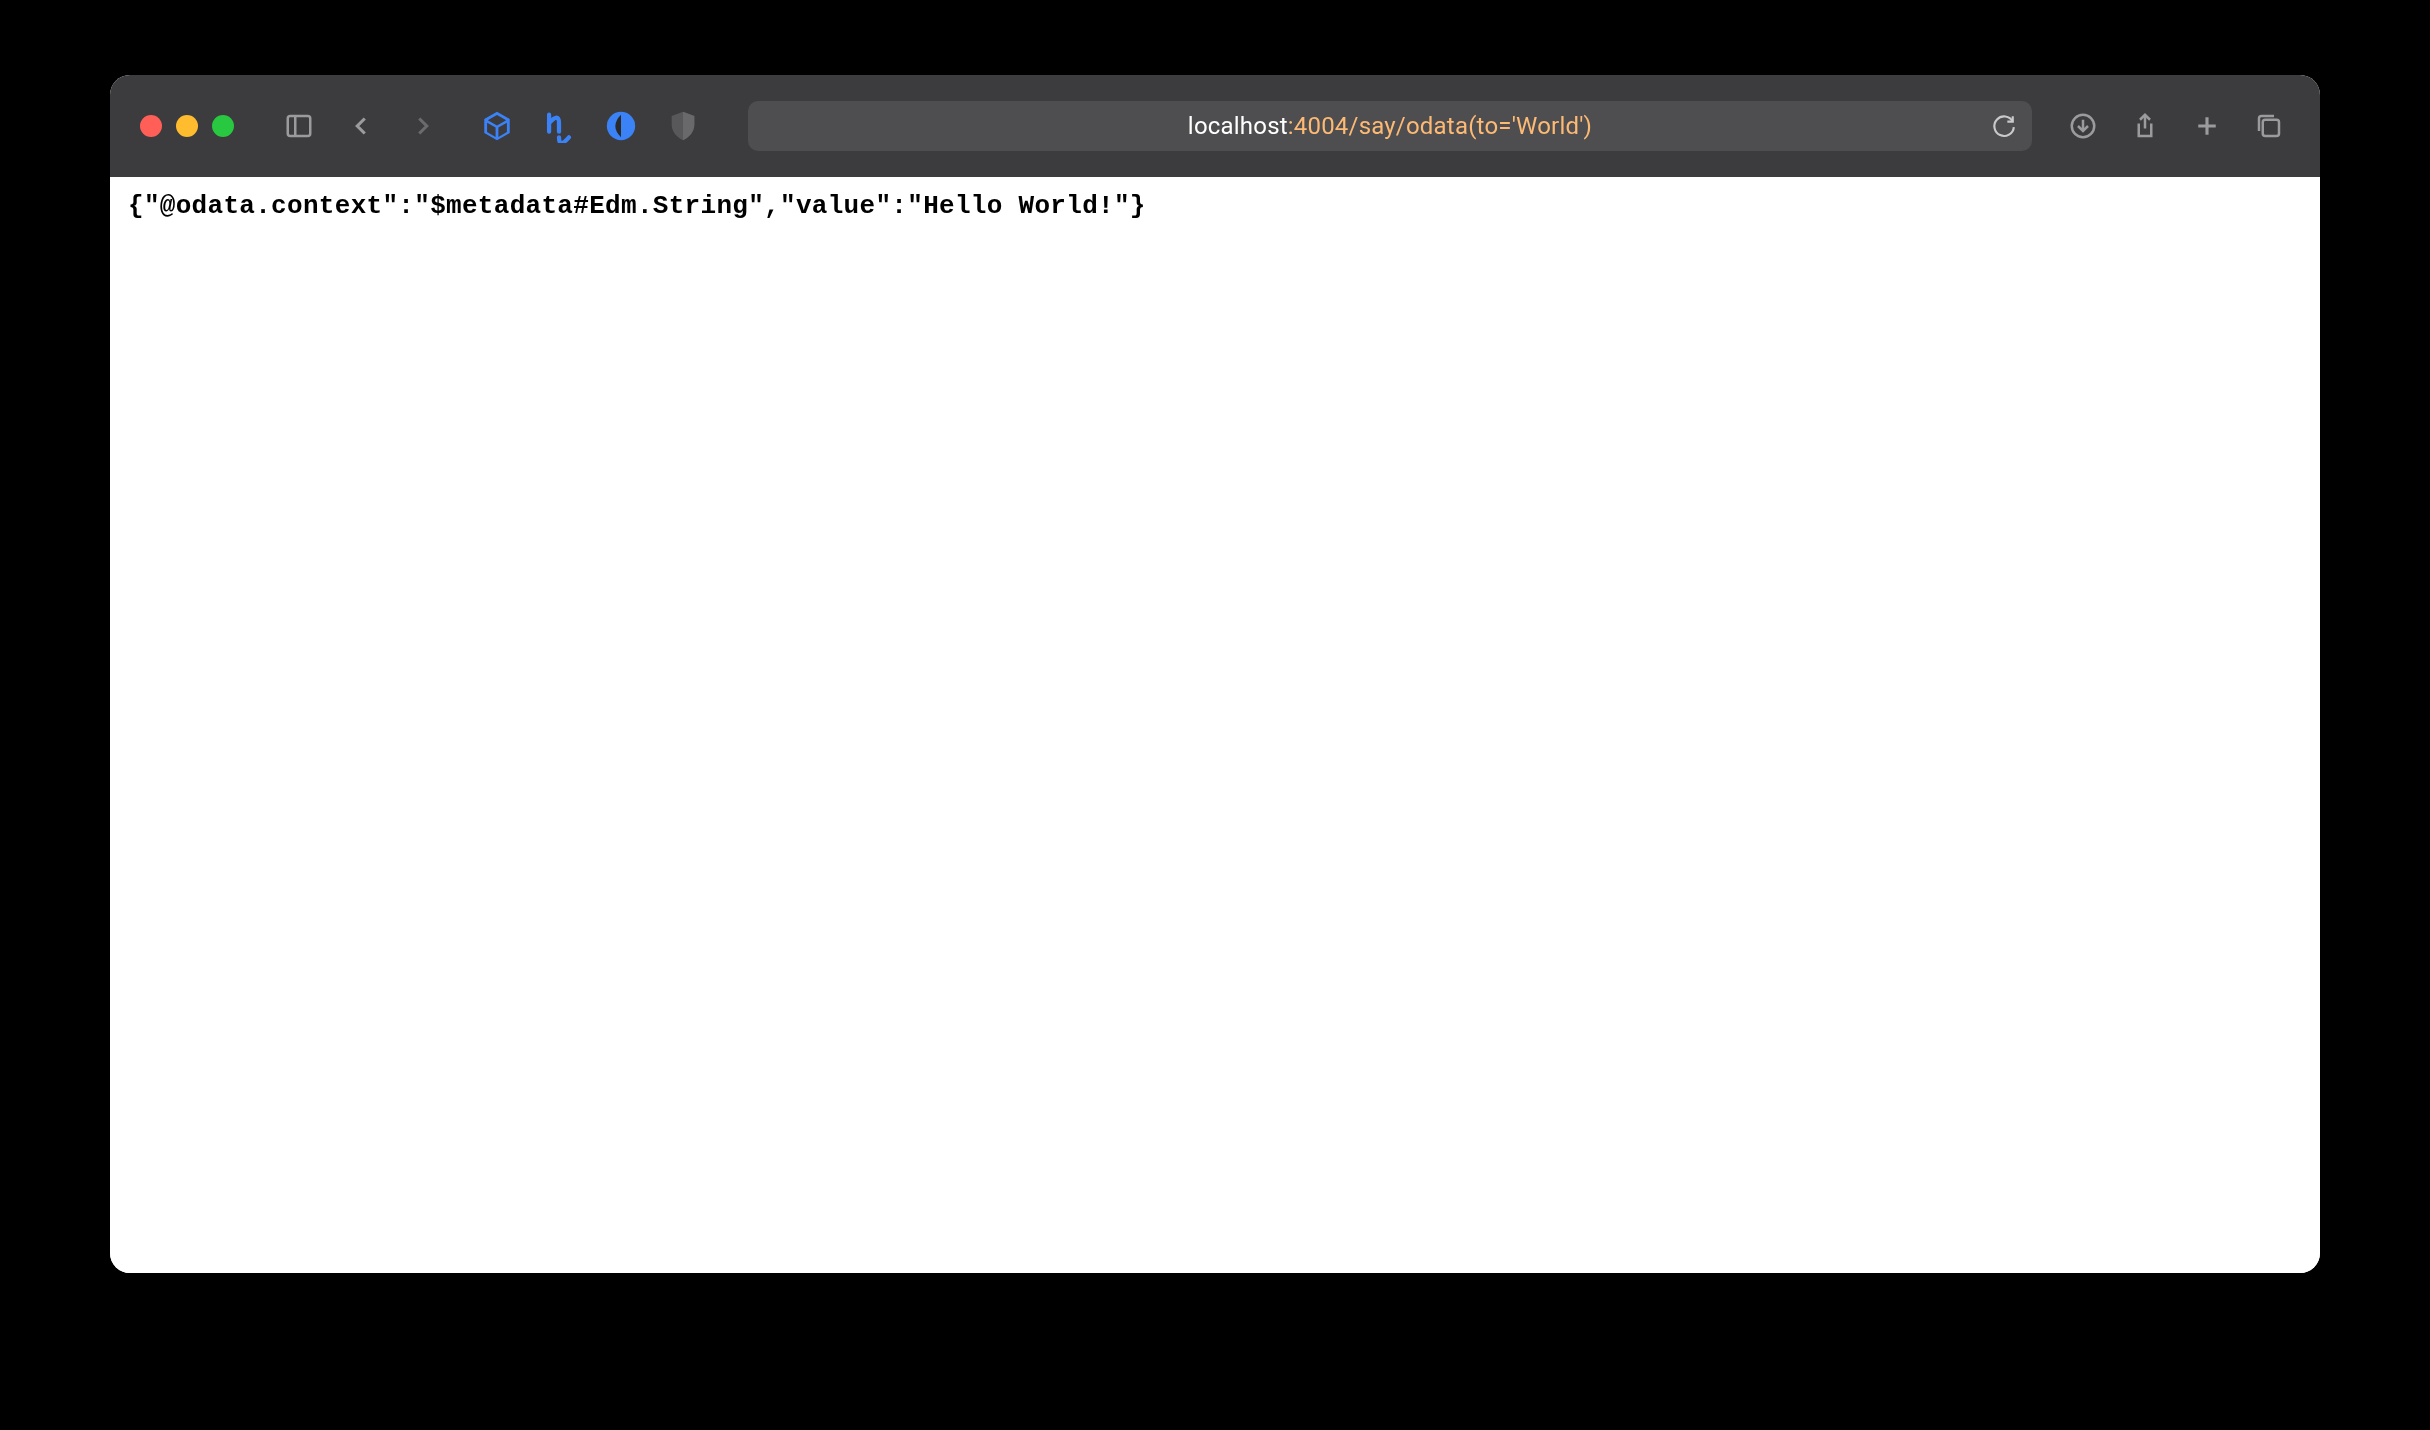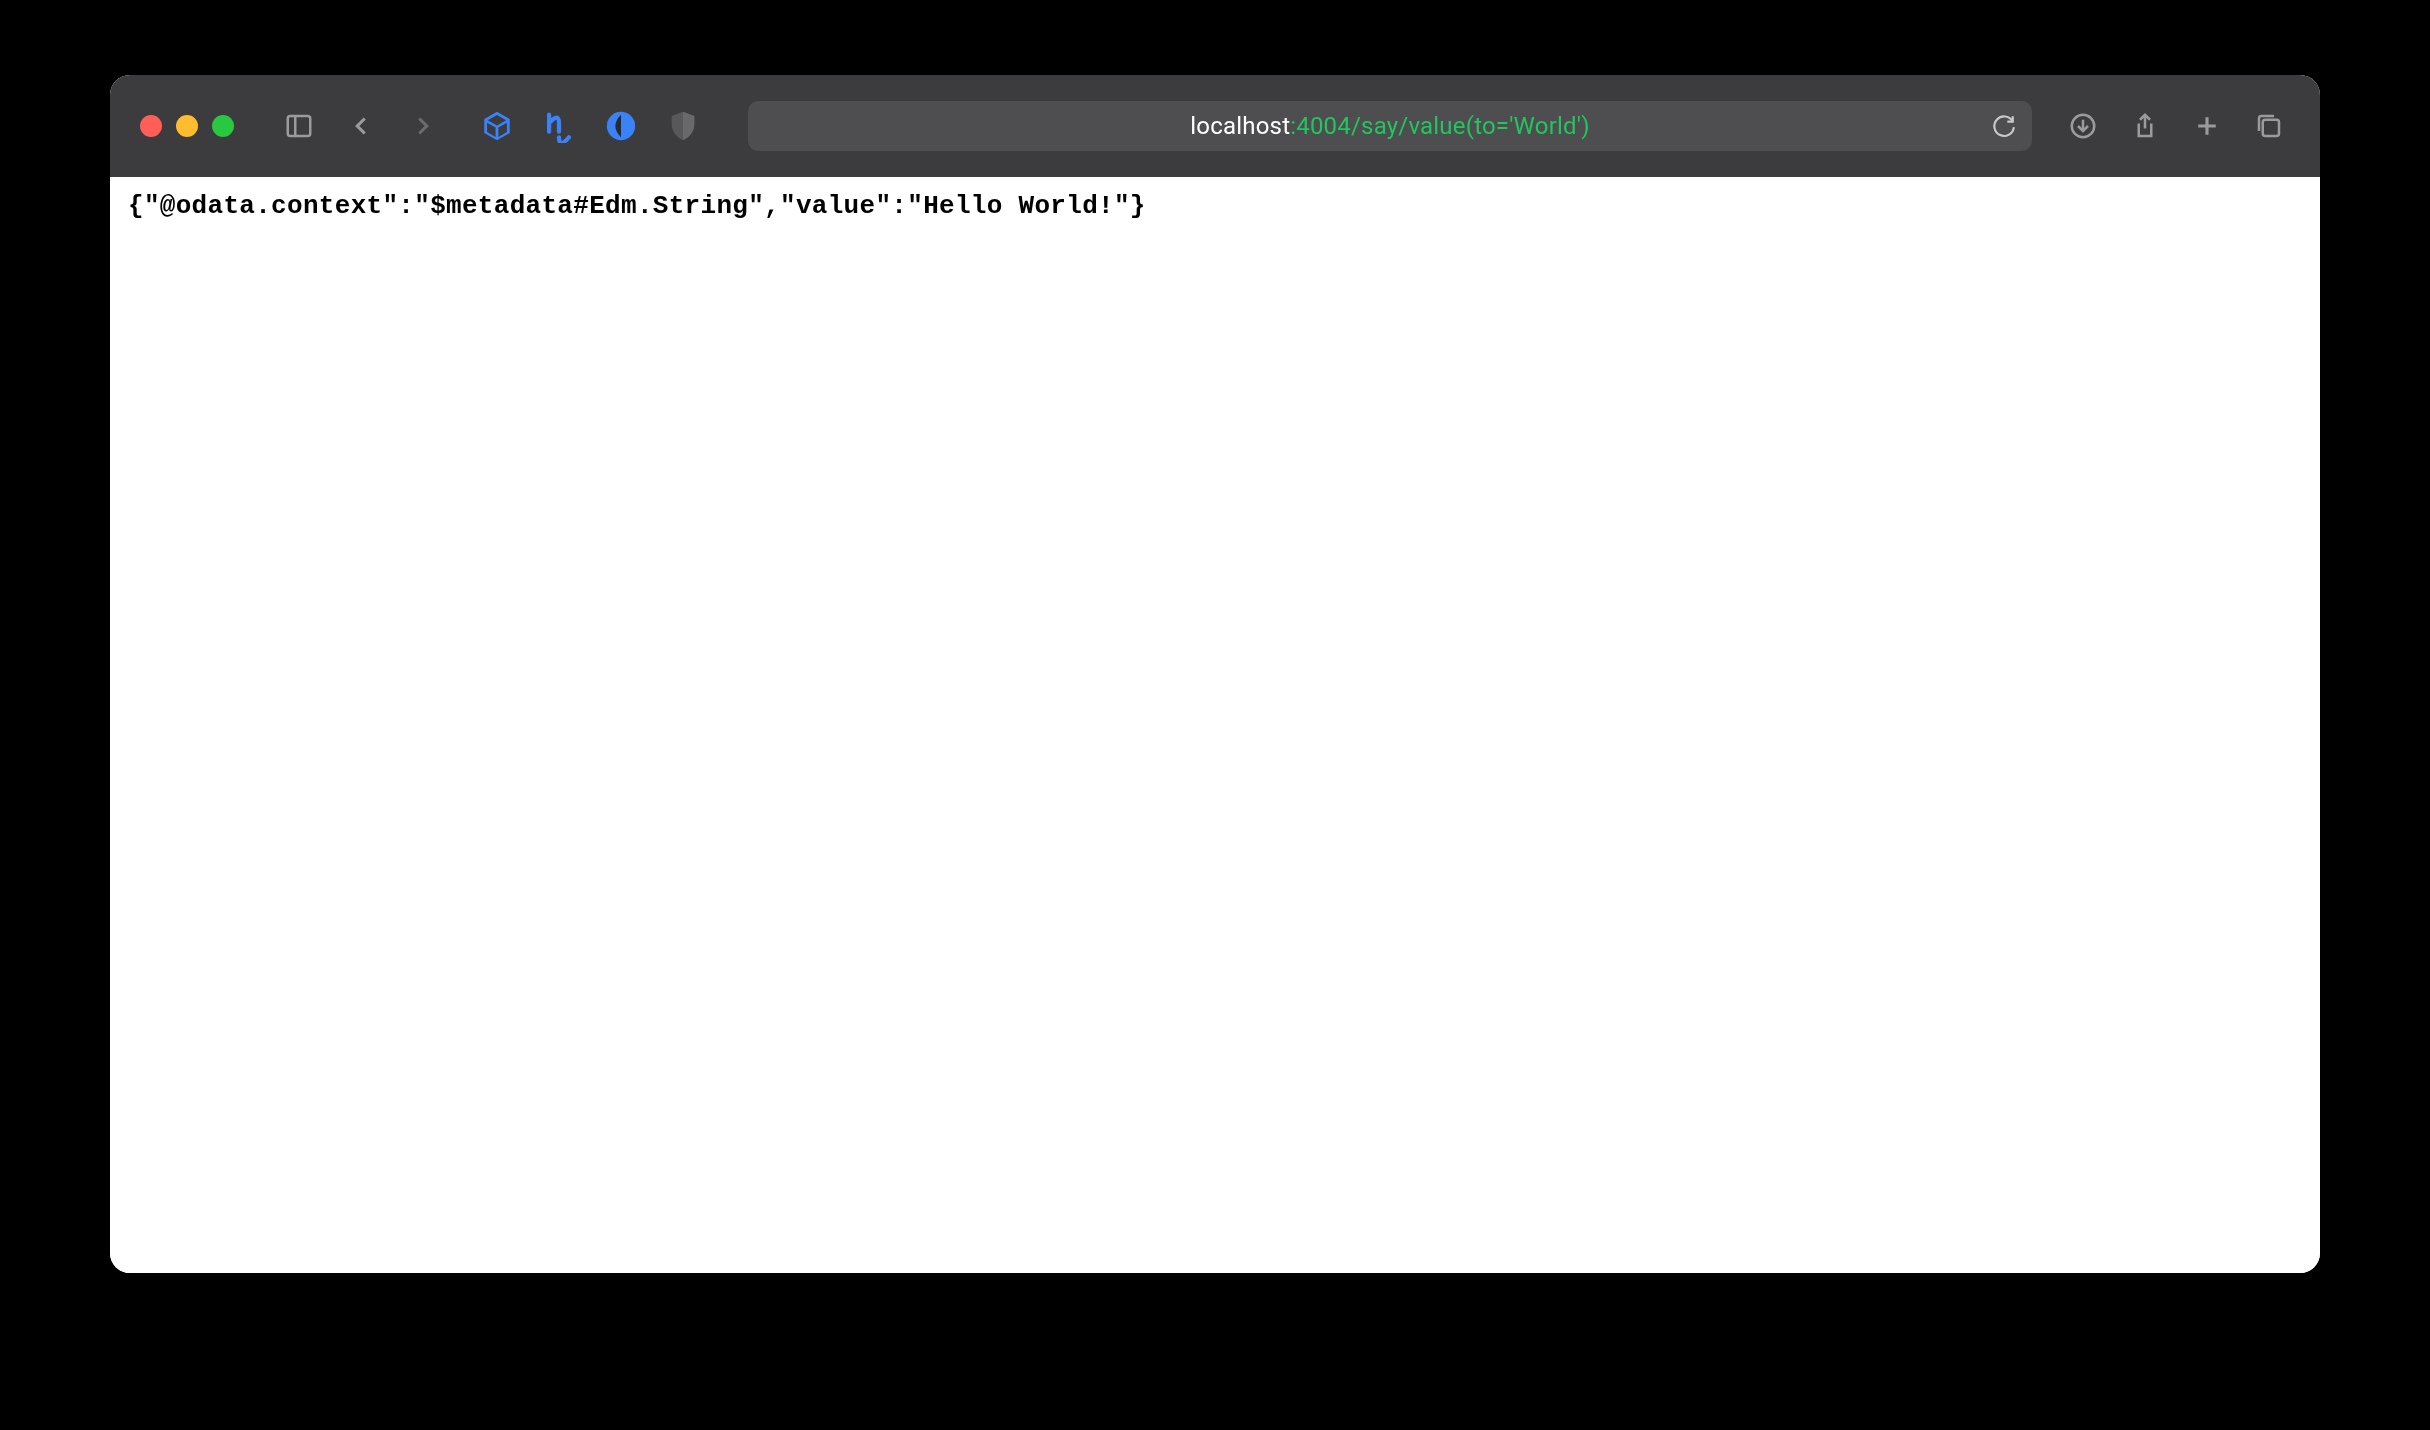--- a/index.html
+++ b/index.html
@@ -92,21 +92,21 @@
       padding: 0 50px;
     }
     .address-text {
       color: #fff;
       font-size: 24px;
       font-weight: 400;
       white-space: nowrap;
       letter-spacing: 0.2px;
     }
     .address-text .dim {
-      color: #22c55e;
+      color: #fdba74;
     }
     .reload-icon {
       position: absolute;
       right: 16px;
       color: #c9c8cb;
       width: 26px;
       height: 26px;
       display: flex;
       align-items: center;
       justify-content: center;
@@ -181,21 +181,21 @@
       <div class="ext-icon" style="color:#6b6a6d">
         <svg viewBox="0 0 24 24" fill="currentColor">
           <path d="M12 2l8 3v6c0 5-3.5 9-8 11-4.5-2-8-6-8-11V5l8-3z" opacity="0.6"></path>
           <path d="M12 2l8 3v6c0 5-3.5 9-8 11V2z" opacity="0.9"></path>
         </svg>
       </div>
     </div>
 
     <div class="address-bar">
       <span class="address-text">
-        <span>localhost</span><span class="dim">:4004</span><span class="dim">/say/value(to='World')</span>
+        <span>localhost</span><span class="dim">:4004</span><span class="dim">/say/odata(to='World')</span>
       </span>
       <div class="reload-icon">
         <svg viewBox="0 0 24 24" fill="none" stroke="currentColor" stroke-width="2">
           <path d="M21 8a9 9 0 1 0 1 5"></path>
           <polyline points="21 3 21 8 16 8"></polyline>
         </svg>
       </div>
     </div>
 
     <div class="right-tools">

